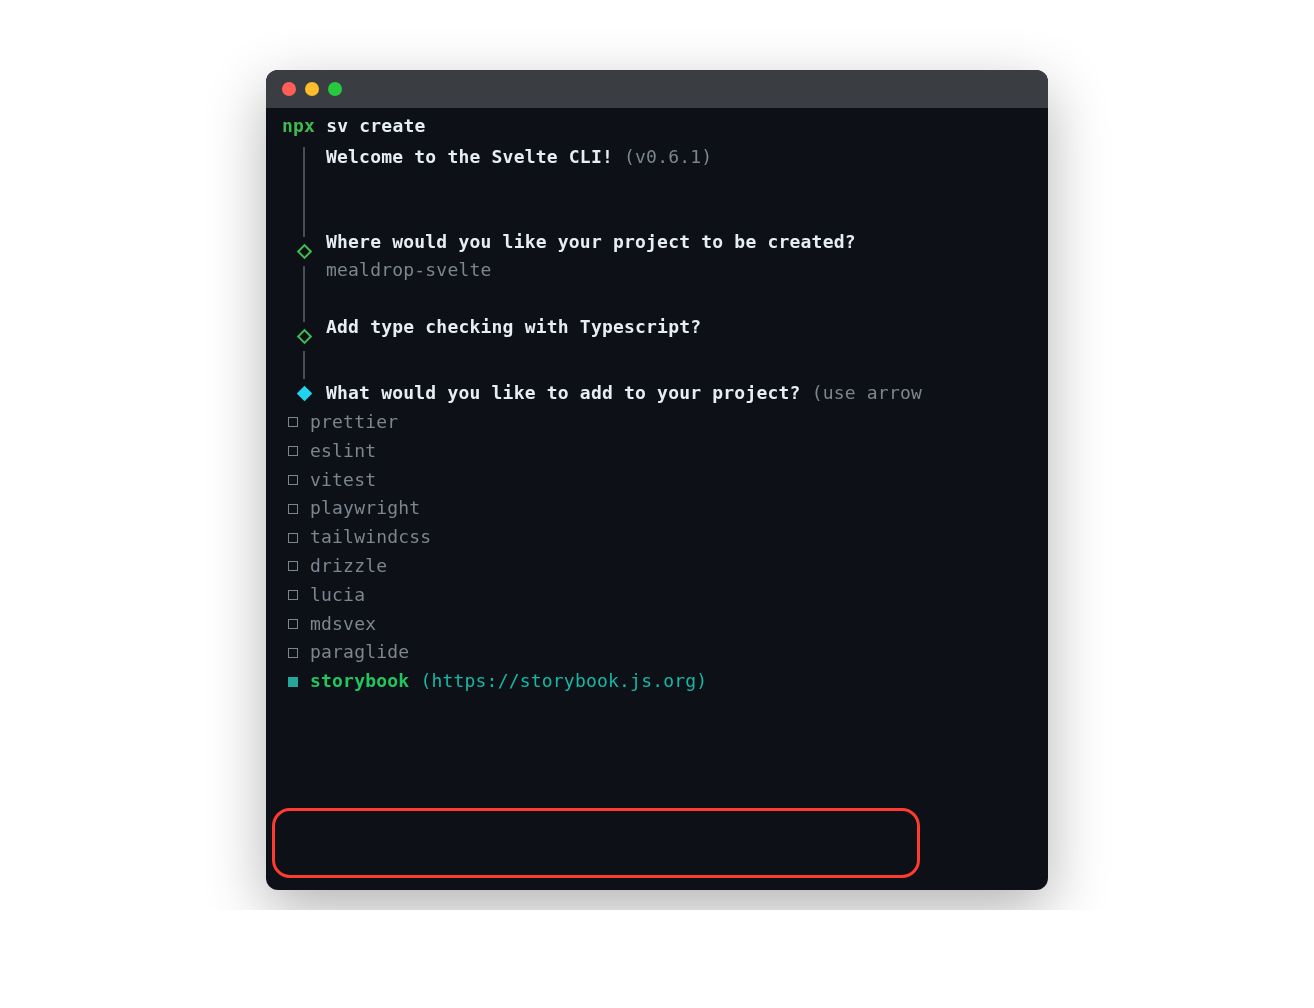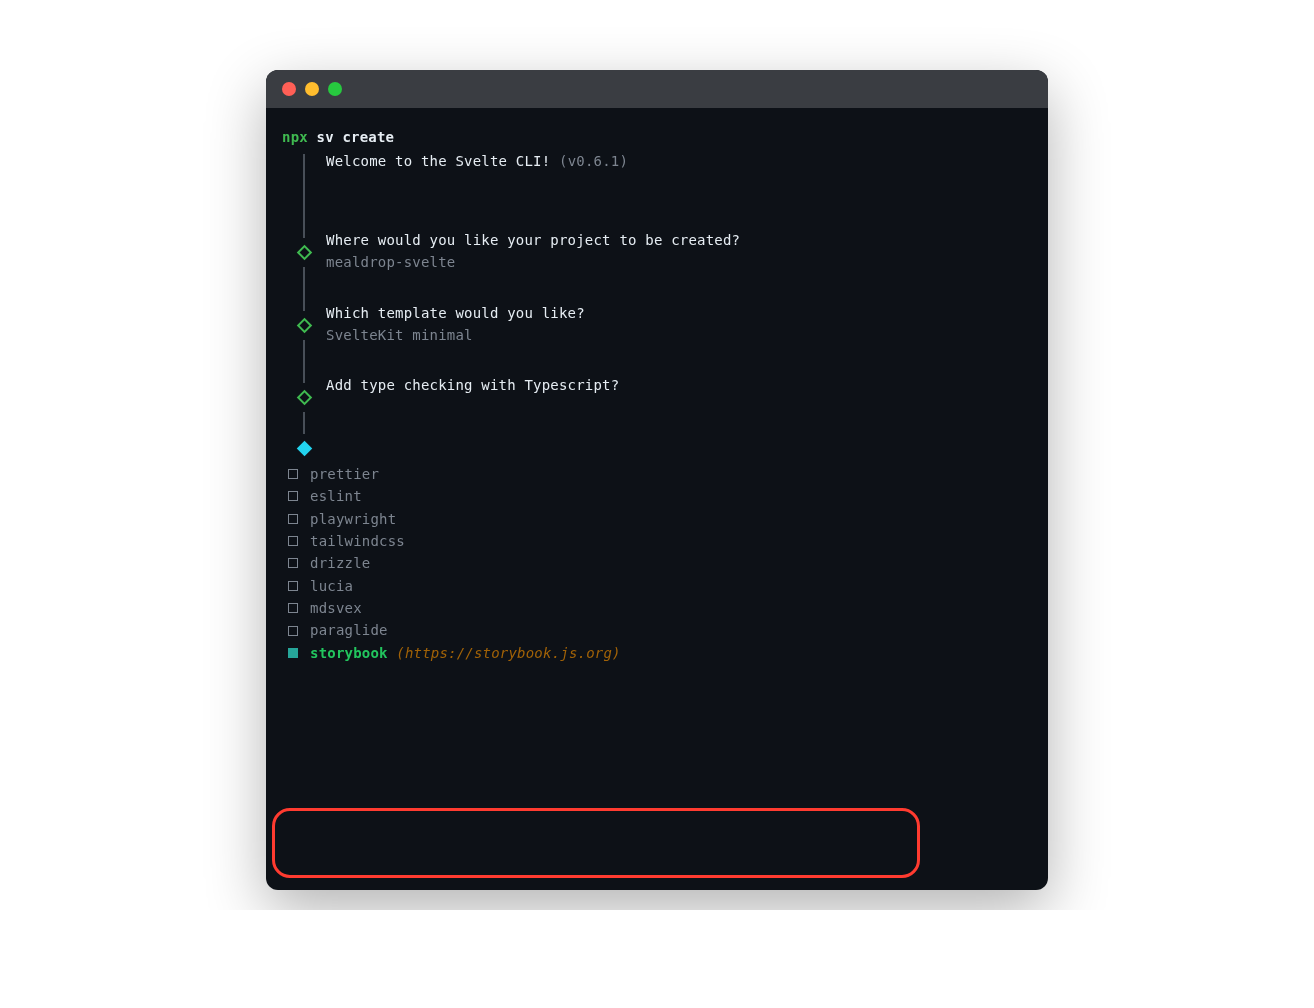--- a/index.html
+++ b/index.html
@@ -34,22 +34,22 @@
     }
     .traffic-light {
       width: 14px;
       height: 14px;
       border-radius: 50%;
     }
     .traffic-red { background: #ff5f56; }
     .traffic-yellow { background: #ffbd2e; }
     .traffic-green { background: #27c93f; }
     .terminal-body {
-      padding: 18px 16px;
-      font-size: 14px;
+      padding: 4px 16px;
+      font-size: 18px;
       line-height: 1.6;
       color: #e6edf3;
       letter-spacing: 0.2px;
       font-weight: 500;
     }
     .prompt-line {
       margin-bottom: 2px;
     }
     .npx { color: #3fb950; font-weight: 700; }
     .cmd { color: #e6edf3; font-weight: 700; }
@@ -93,21 +93,21 @@
     }
     .step-content {
       flex: 1;
       padding-bottom: 28px;
     }
     .step-content.tight {
       padding-bottom: 0px;
     }
     .step-title {
       color: #e6edf3;
-      font-weight: 400;
+      font-weight: 700;
     }
     .step-answer {
       color: #7d8590;
     }
     .step-hint {
       color: #7d8590;
     }
     .options-tree-col {
       width: 44px;
       flex-shrink: 0;
@@ -147,23 +147,22 @@
       border: none;
     }
     .option-label {
       color: #7d8590;
     }
     .option-label-selected {
       color: #22c55e;
       font-weight: 700;
     }
     .option-url {
-      color: #a16207;
+      color: #14b8a6;
       font-weight: 400;
-      font-style: italic;
     }
     .highlight-box {
       position: absolute;
       border: 3.5px solid #ff3b30;
       border-radius: 18px;
       pointer-events: none;
       left: 6px;
       width: 648px;
       height: 70px;
       bottom: 12px;
@@ -224,64 +223,61 @@
         <div class="tree-line" style="flex:0 0 9px;"></div>
         <div class="diamond diamond-outline"></div>
         <div class="tree-line"></div>
       </div>
       <div class="step-content">
         <div class="step-title">Where would you like your project to be created?</div>
         <div class="step-answer">mealdrop-svelte</div>
       </div>
     </div>
 
+
     <div class="step">
       <div class="tree-col">
         <div class="tree-line" style="flex:0 0 9px;"></div>
         <div class="diamond diamond-outline"></div>
         <div class="tree-line"></div>
       </div>
       <div class="step-content">
-        <div class="step-title">Which template would you like?</div>
-        <div class="step-answer">SvelteKit minimal</div>
-      </div>
-    </div>
-
-    <div class="step">
-      <div class="tree-col">
-        <div class="tree-line" style="flex:0 0 9px;"></div>
-        <div class="diamond diamond-outline"></div>
-        <div class="tree-line"></div>
-      </div>
-      <div class="step-content">
         <div class="step-title">Add type checking with Typescript?</div>
       </div>
     </div>
 
 
     <div class="step">
       <div class="tree-col">
         <div class="tree-line" style="flex:0 0 9px;"></div>
         <div class="diamond diamond-cyan"></div>
         <div class="tree-line tree-line-active"></div>
       </div>
+      <div class="step-content tight nowrap">
+        <span class="step-title">What would you like to add to your project?</span>
+        <span class="step-hint"> <span>(use arrow</span></span>
+      </div>
     </div>
 
     <div class="options-wrapper">
       <div class="options-tree-col">
           <div class="options-tree-line"></div>
         </div>
       <div class="options-list">
         <div class="option-row">
           <div class="checkbox"></div>
           <span class="option-label">prettier</span>
         </div>
         <div class="option-row">
           <div class="checkbox"></div>
           <span class="option-label">eslint</span>
+        </div>
+        <div class="option-row">
+          <div class="checkbox"></div>
+          <span class="option-label">vitest</span>
         </div>
         <div class="option-row">
           <div class="checkbox"></div>
           <span class="option-label">playwright</span>
         </div>
         <div class="option-row">
           <div class="checkbox"></div>
           <span class="option-label">tailwindcss</span>
         </div>
         <div class="option-row">

